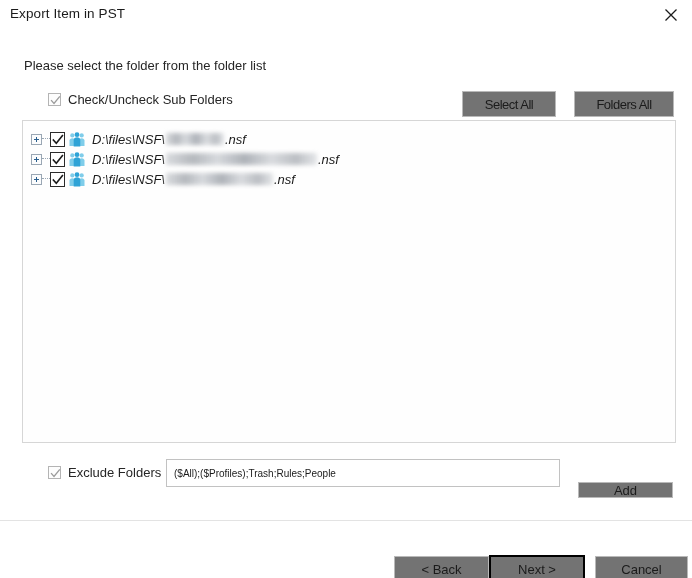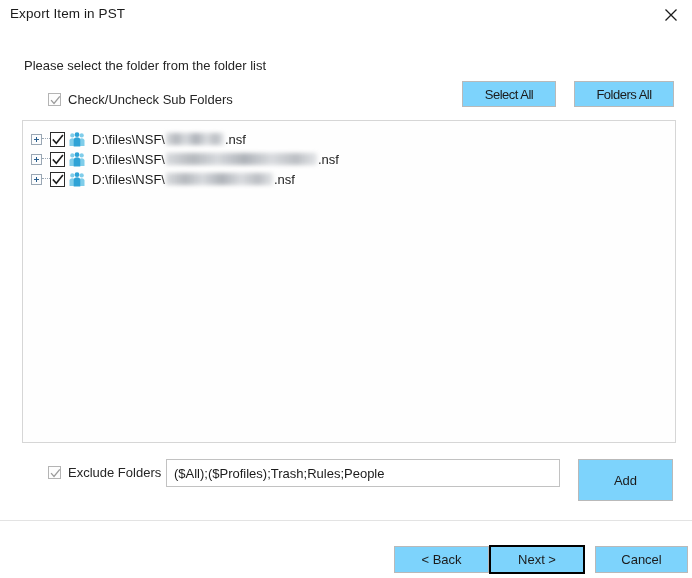--- a/index.html
+++ b/index.html
@@ -85,39 +85,40 @@
   .checkrow .lbl {
     font-size: 13px;
     color: #262626;
   }
   #subfolders-row { left: 25px; top: 92px; }
   #exclude-row    { left: 25px; top: 465px; }
 
   
   .btn {
     position: absolute;
-    background: #7dd3fc;
+    background: #737373;
     border: 1px solid #b9b9b9;
     box-sizing: border-box;
     font-family: "Liberation Sans", sans-serif;
     font-size: 13px;
     color: #1b1b1b;
     cursor: pointer;
     display: flex;
     align-items: center;
     justify-content: center;
     padding: 4px;
     white-space: nowrap;
+    margin-top: 10px;
   }
   .btn.tight { letter-spacing: -0.5px; }
   .btn.default-btn { border: 2px solid #000000; }
 
   #select-all-button   { left: 462px; top: 81px;  width: 94px; height: 26px; }
   #deselect-all-button { left: 574px; top: 81px;  width: 100px; height: 26px; }
-  #add-button          { left: 578px; top: 459px; width: 95px;  height: 42px; }
+  #add-button          { left: 578px; top: 472px; width: 95px;  height: 16px; }
   #back-button         { left: 394px; top: 546px; width: 95px;  height: 27px; }
   #next-button         { left: 489px; top: 545px; width: 96px;  height: 29px; }
   #cancel-button       { left: 595px; top: 546px; width: 93px;  height: 27px; }
 
   
   .tree-panel {
     position: absolute;
     left: 22px; top: 120px;
     width: 654px; height: 323px;
     background: #fefefe;
@@ -126,20 +127,21 @@
     overflow: hidden;
   }
   .tree-row {
     position: relative;
     height: 20px;
     display: flex;
     align-items: center;
     padding-left: 8px;
     cursor: default;
     white-space: nowrap;
+    font-style: italic;
   }
   .tree-rows { padding-top: 8px; }
 
   
   .expander {
     width: 11px; height: 11px;
     border: 1px solid #9aa7b4;
     background: #fbfcfd;
     box-sizing: border-box;
     position: relative;
@@ -208,21 +210,21 @@
 
   
   .text-input {
     position: absolute;
     left: 166px; top: 459px;
     width: 394px; height: 28px;
     border: 1px solid #c2c2c2;
     box-sizing: border-box;
     background: #ffffff;
     font-family: "Liberation Sans", sans-serif;
-    font-size: 13px;
+    font-size: 10px;
     color: #1b1b1b;
     padding: 0 7px;
     outline: none;
   }
 
   
   .separator {
     position: absolute;
     left: 0; top: 520px;
     width: 692px; height: 1px;

